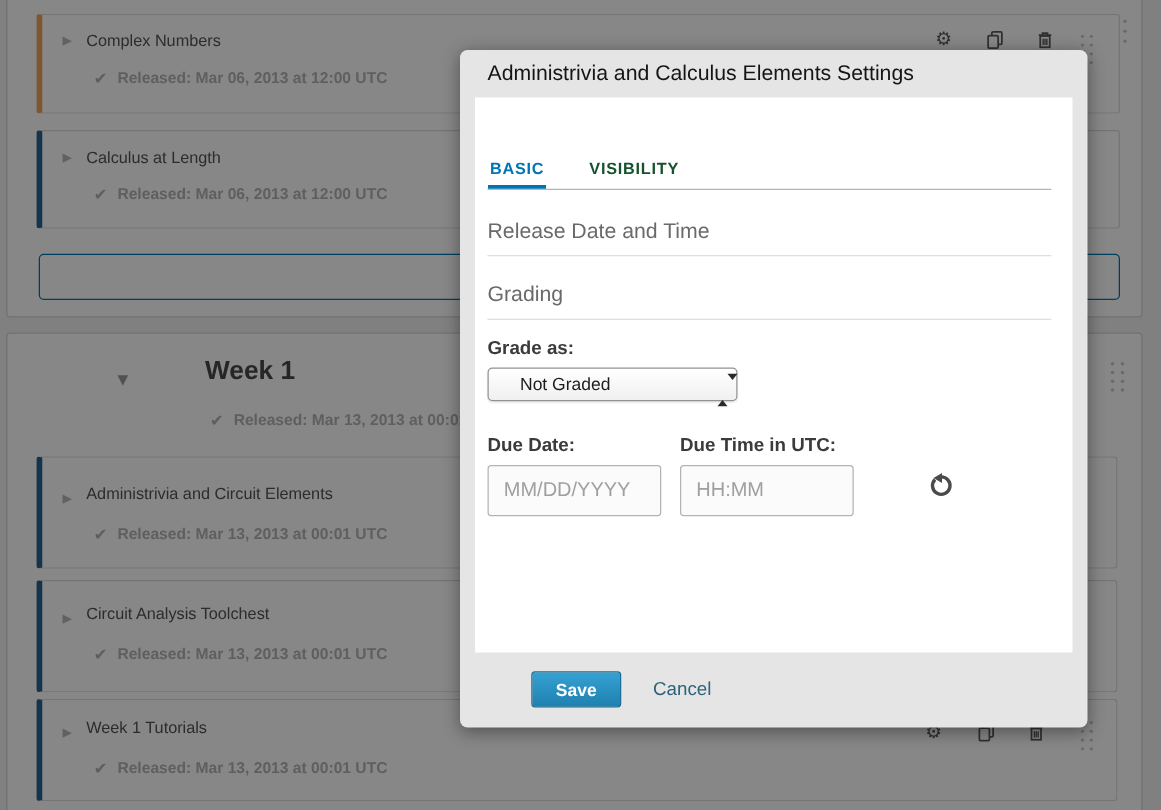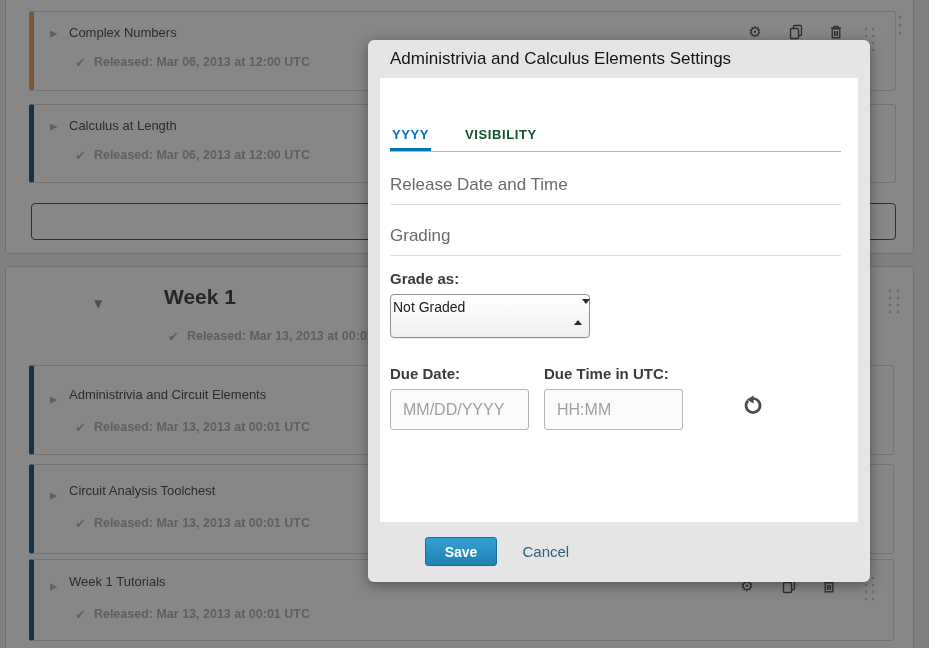--- a/index.html
+++ b/index.html
@@ -39,23 +39,23 @@
   .mhead{margin-top:23px;font-size:17px;color:#6a6a6a;padding-bottom:9px;border-bottom:1px solid #dedede;}
   .frow{display:flex;align-items:flex-start;margin-top:16px;}
   .fcol{margin-right:15px;}
   .flabel{font-size:15px;font-weight:700;color:#3b3b3b;margin-bottom:7px;}
   .tinput{width:139px;height:41px;border:1px solid #b3b3b3;border-radius:3px;background:#fbfbfb;
           font-family:"Liberation Sans",sans-serif;font-size:16px;color:#4a4a4a;padding:0 12px;}
   .tinput::placeholder{color:#a0a0a0;opacity:1;}
   .reset-btn{border:none;background:none;padding:0;margin-top:30px;cursor:pointer;}
   .reset1{margin-left:50px;}
   .reset2{margin-left:44px;}
-  .gsel{position:relative;width:200px;height:44px;margin-top:7px;border:1px solid #919191;border-radius:4px;
+  .gsel{position:relative;width:200px;height:27px;margin-top:7px;border:1px solid #919191;border-radius:4px;
         background:linear-gradient(#ffffff,#f0f0f0);font-size:14px;color:#1c1c1c;
-        line-height:25px;padding-left:2px;cursor:pointer;box-shadow:0 1px 1px rgba(0,0,0,.08);}
+        line-height:25px;padding-left:25px;cursor:pointer;box-shadow:0 1px 1px rgba(0,0,0,.08);}
   .spinner{position:absolute;right:7px;top:5px;width:8px;}
   .spinner .up{width:0;height:0;border-left:4px solid transparent;border-right:4px solid transparent;
                border-bottom:5px solid #2a2a2a;margin-bottom:2px;}
   .spinner .dn{width:0;height:0;border-left:4px solid transparent;border-right:4px solid transparent;
                border-top:5px solid #2a2a2a;}
   .modal-footer{position:absolute;left:0;bottom:0;width:502px;height:60px;padding:15px 0 0 13px;
                 border-radius:0 0 6px 6px;}
   .save-btn{display:inline-block;width:72px;height:29px;border:1px solid #196f99;border-radius:3px;
             background:linear-gradient(#34a1d3,#1f81b0);color:#fff;font-family:"Liberation Sans",sans-serif;
             font-size:14px;font-weight:700;cursor:pointer;vertical-align:top;margin-left:44px;}
@@ -197,21 +197,21 @@
     </div>
   </div>
 
   <div class="overlay"></div>
 
   <div class="modal">
     <div class="modal-header">Administrivia and Calculus Elements Settings</div>
 
     <div class="modal-body">
       <div class="tabs">
-        <span class="tab active">YYYY</span>
+        <span class="tab active">BASIC</span>
         <span class="tab">VISIBILITY</span>
       </div>
 
       <div class="mhead">Release Date and Time</div>
 
 
       <div class="mhead" style="margin-top:21px;">Grading</div>
 
       <div class="flabel" style="margin-top:14px;">Grade as:</div>
       <div class="gsel">

